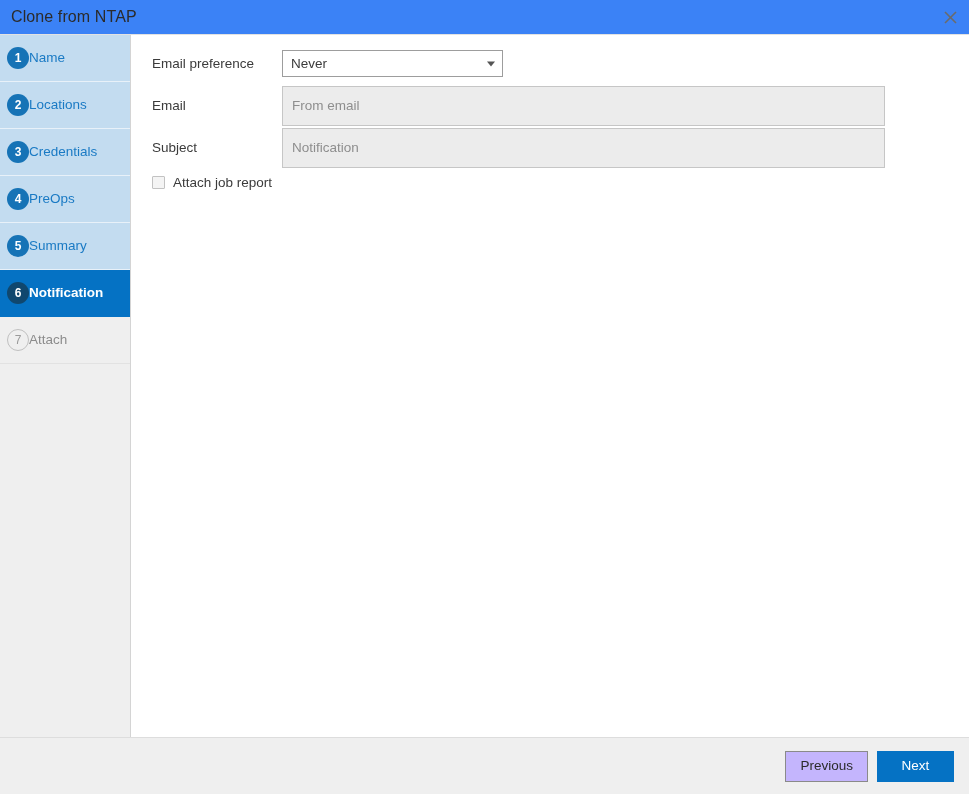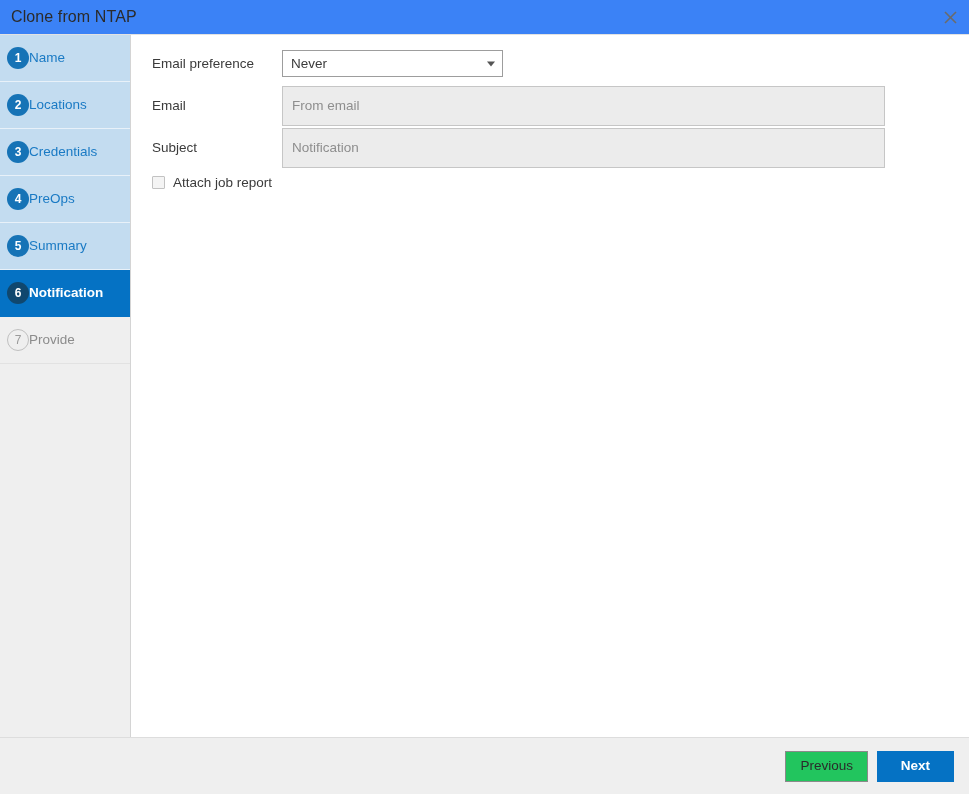--- a/index.html
+++ b/index.html
@@ -279,30 +279,29 @@
     min-width: 77px;
     font-family: "Liberation Sans", sans-serif;
     font-size: 13.5px;
     box-sizing: border-box;
     border-radius: 0;
     cursor: pointer;
     padding: 0 14px;
     line-height: 1;
   }
   .btn-secondary {
-    background: #22c55e;
+    background: #c4b5fd;
     border: 1px solid #8a8a8a;
     color: #2b2b2b;
   }
   .btn-primary {
     background: #0572c4;
     border: 1px solid #0572c4;
     color: #ffffff;
     margin-left: 9px;
-    font-weight: bold;
   }
 </style>
 </head>
 <body>
 
 <div class="dialog">
 
   <div class="titlebar">
     <div class="titlebar-title">Clone from NTAP</div>
     <div class="close-button">
@@ -342,21 +341,21 @@
         <span class="step-label">Summary</span>
       </div>
 
       <div class="step active">
         <span class="step-num">6</span>
         <span class="step-label">Notification</span>
       </div>
 
       <div class="step pending">
         <span class="step-num">7</span>
-        <span class="step-label">Provide</span>
+        <span class="step-label">Attach</span>
       </div>
 
       <div class="sidebar-filler"></div>
     </div>
 
     <div class="content">
 
 
       <div class="form">
 

